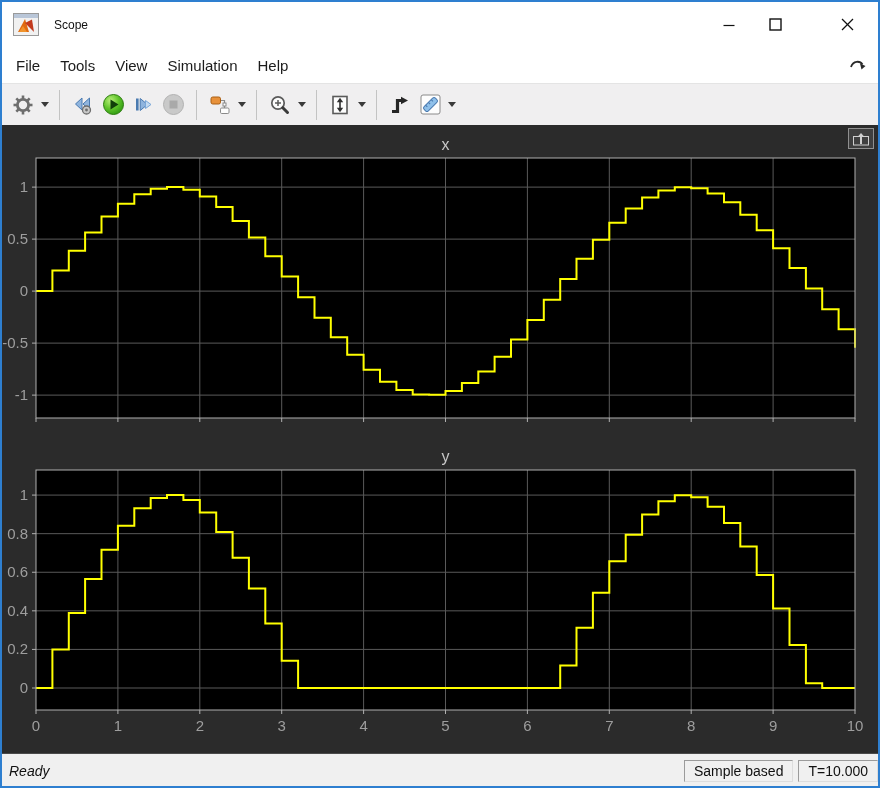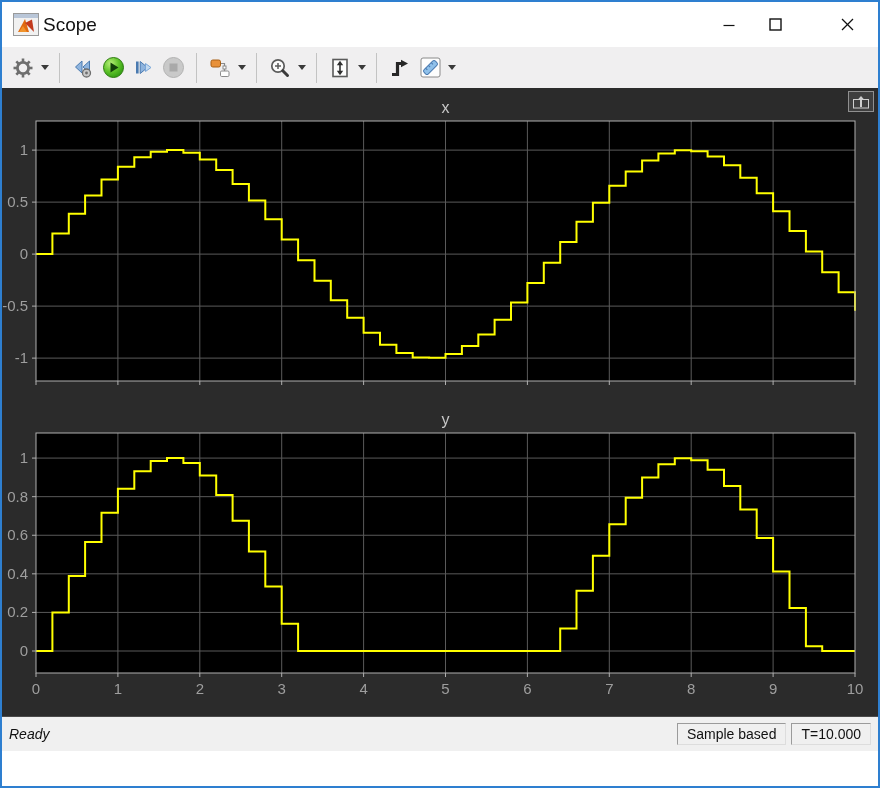--- a/index.html
+++ b/index.html
@@ -1,20 +1,20 @@
 <!DOCTYPE html>
 <html><head>
 <meta charset="utf-8">
 <style>
   html,body{margin:0;padding:0;background:#d8d8d8;font-family:"Liberation Sans",sans-serif;}
   .window{width:880px;height:788px;box-sizing:border-box;border:2px solid #2e7fd0;background:#ffffff;position:relative;overflow:hidden;}
   
   .titlebar{height:45px;display:flex;align-items:center;background:#ffffff;}
   .app-icon{margin-left:11px;width:26px;height:23px;flex:0 0 auto;}
-  .title-text{margin-left:4px;font-size:19px;color:#111;}
+  .title-text{margin-left:15px;font-size:12px;color:#111;}
   .win-controls{margin-left:auto;display:flex;align-items:center;height:100%;}
   .win-btn{width:46px;height:100%;display:flex;align-items:center;justify-content:center;cursor:default;}
   .win-btn.close{margin-left:26px;margin-right:8px;}
   
   .menubar{height:36px;display:flex;align-items:center;background:#ffffff;padding-left:4px;position:relative;border-bottom:1px solid #e4e4e4;}
   .menu-item{padding:0 10px;font-size:15px;color:#1c1c1c;cursor:default;}
   .undock-arrow{position:absolute;right:12px;top:9px;}
   
   .toolbar{height:41px;display:flex;align-items:center;background:#f0eff0;padding-left:6px;}
   .tb-btn{width:28px;height:30px;display:flex;align-items:center;justify-content:center;margin:0 1px;}
@@ -22,21 +22,21 @@
   .caret-shape{width:0;height:0;border-left:4px solid transparent;border-right:4px solid transparent;border-top:5px solid #3a3a3a;}
   .tb-sep{width:1px;height:30px;background:#c3c3c3;margin:0 8px;}
   
   .canvas{height:628px;background:#2b2b2b;position:relative;}
   #plots-svg{display:block;}
   #plots-svg text{font-family:"Liberation Sans",sans-serif;}
   .dock-btn{position:absolute;top:3px;right:4px;width:24px;height:19px;background:#3f3f3f;border:1px solid #909090;display:flex;align-items:center;justify-content:center;}
   
   .statusbar{height:34px;background:#f0f0f0;border-top:1px solid #4a4a4a;display:flex;align-items:center;font-size:14px;color:#111;}
   .status-text{padding-left:7px;font-style:italic;}
-  .status-right{margin-left:auto;display:flex;align-items:center;gap:5px;margin-right:7px;}
+  .status-right{margin-left:auto;display:flex;align-items:center;gap:5px;}
   .status-box{border:1px solid;border-color:#9b9b9b #dddddd #dddddd #9b9b9b;background:#f0f0f0;padding:2px 9px;white-space:nowrap;}
 </style>
 </head>
 <body>
 
 <div class="window">
 
   <div class="titlebar">
     <svg class="app-icon" viewBox="0 0 26 23">
       <rect x="0.5" y="0.5" width="25" height="22" fill="#f1f1f1" stroke="#9a9a9a"></rect>
@@ -59,20 +59,31 @@
       </div>
       <div class="win-btn close">
         <svg width="13" height="13">
           <line x1="1" y1="1" x2="12" y2="12" stroke="#111" stroke-width="1.3"></line>
           <line x1="12" y1="1" x2="1" y2="12" stroke="#111" stroke-width="1.3"></line>
         </svg>
       </div>
     </div>
   </div>
 
+  <div class="menubar">
+    <span class="menu-item">File</span>
+    <span class="menu-item">Tools</span>
+    <span class="menu-item">View</span>
+    <span class="menu-item">Simulation</span>
+    <span class="menu-item">Help</span>
+    <svg class="undock-arrow" width="18" height="16" viewBox="0 0 18 16">
+      <path d="M3 11 C5 4.5, 12 4.5, 14.5 8.5" fill="none" stroke="#2a2a2a" stroke-width="1.8"></path>
+      <polygon points="12,7.5 17.5,10 13.5,13.5" fill="#2a2a2a"></polygon>
+    </svg>
+  </div>
 
   <div class="toolbar">
 
     <div class="tb-btn">
       <svg width="22" height="22" viewBox="0 0 22 22">
         <g stroke="#6e6e6e" stroke-width="2.6">
           <line x1="11" y1="1.5" x2="11" y2="5"></line>
             <line x1="11" y1="17" x2="11" y2="20.5"></line>
           <line x1="1.5" y1="11" x2="5" y2="11"></line>
             <line x1="17" y1="11" x2="20.5" y2="11"></line>

